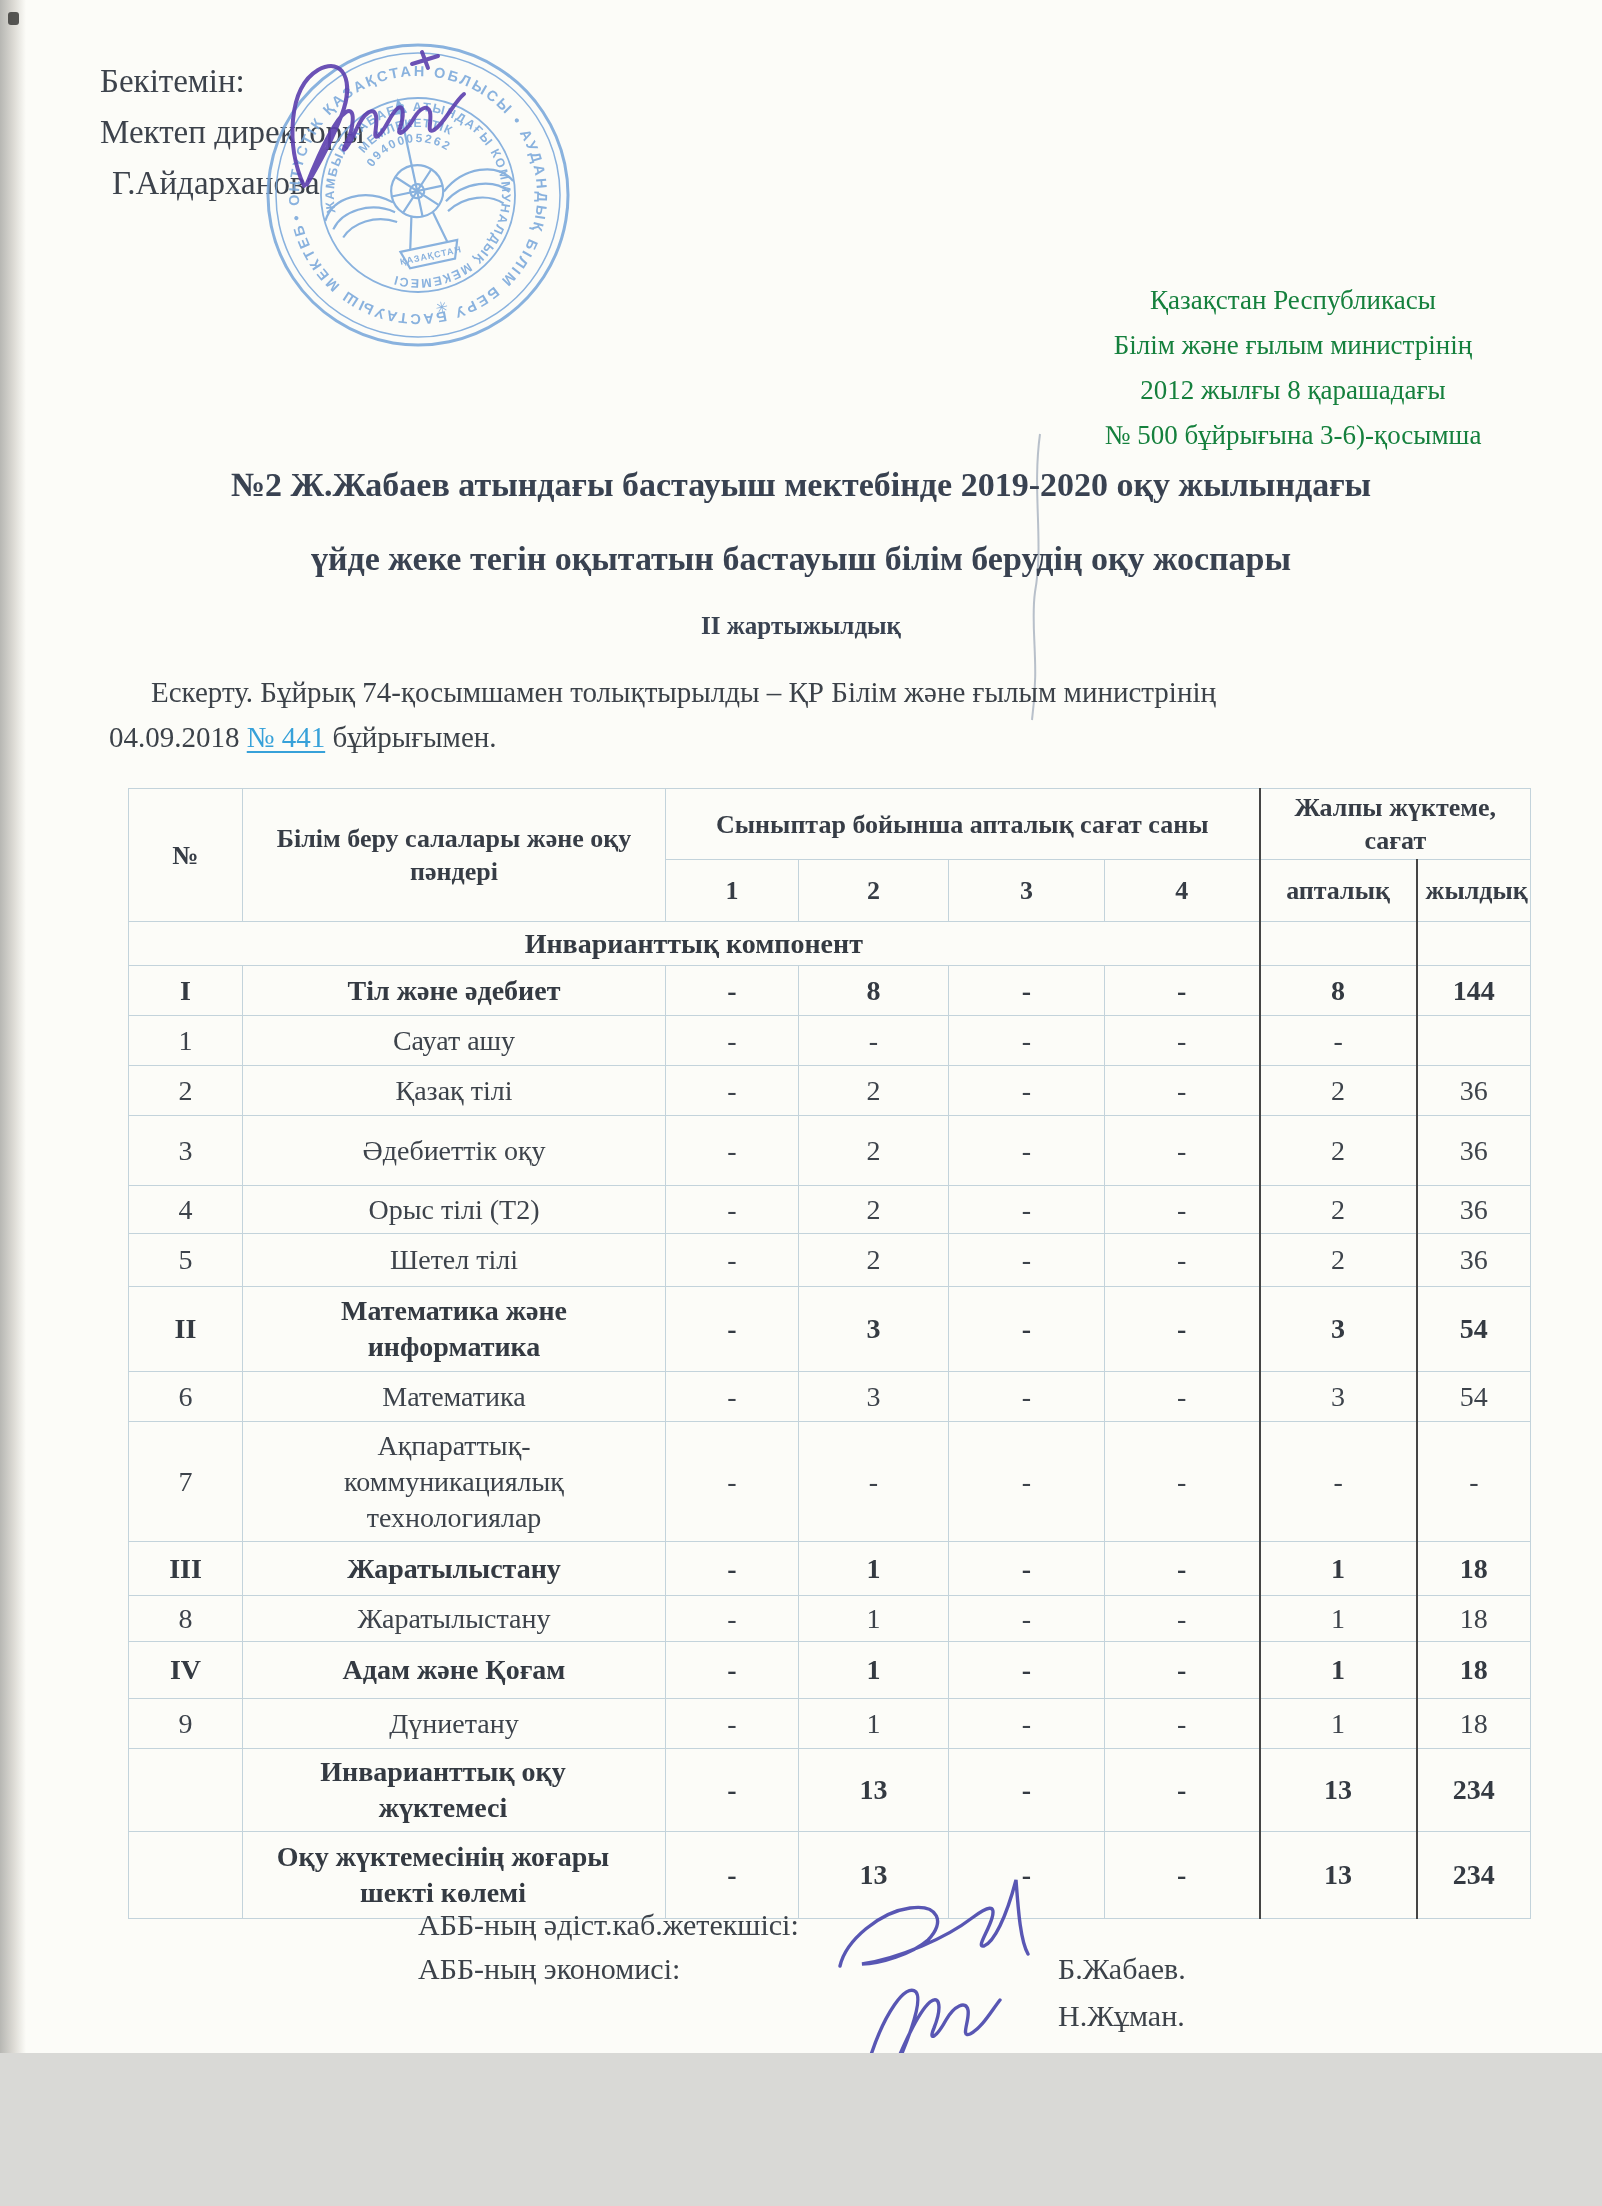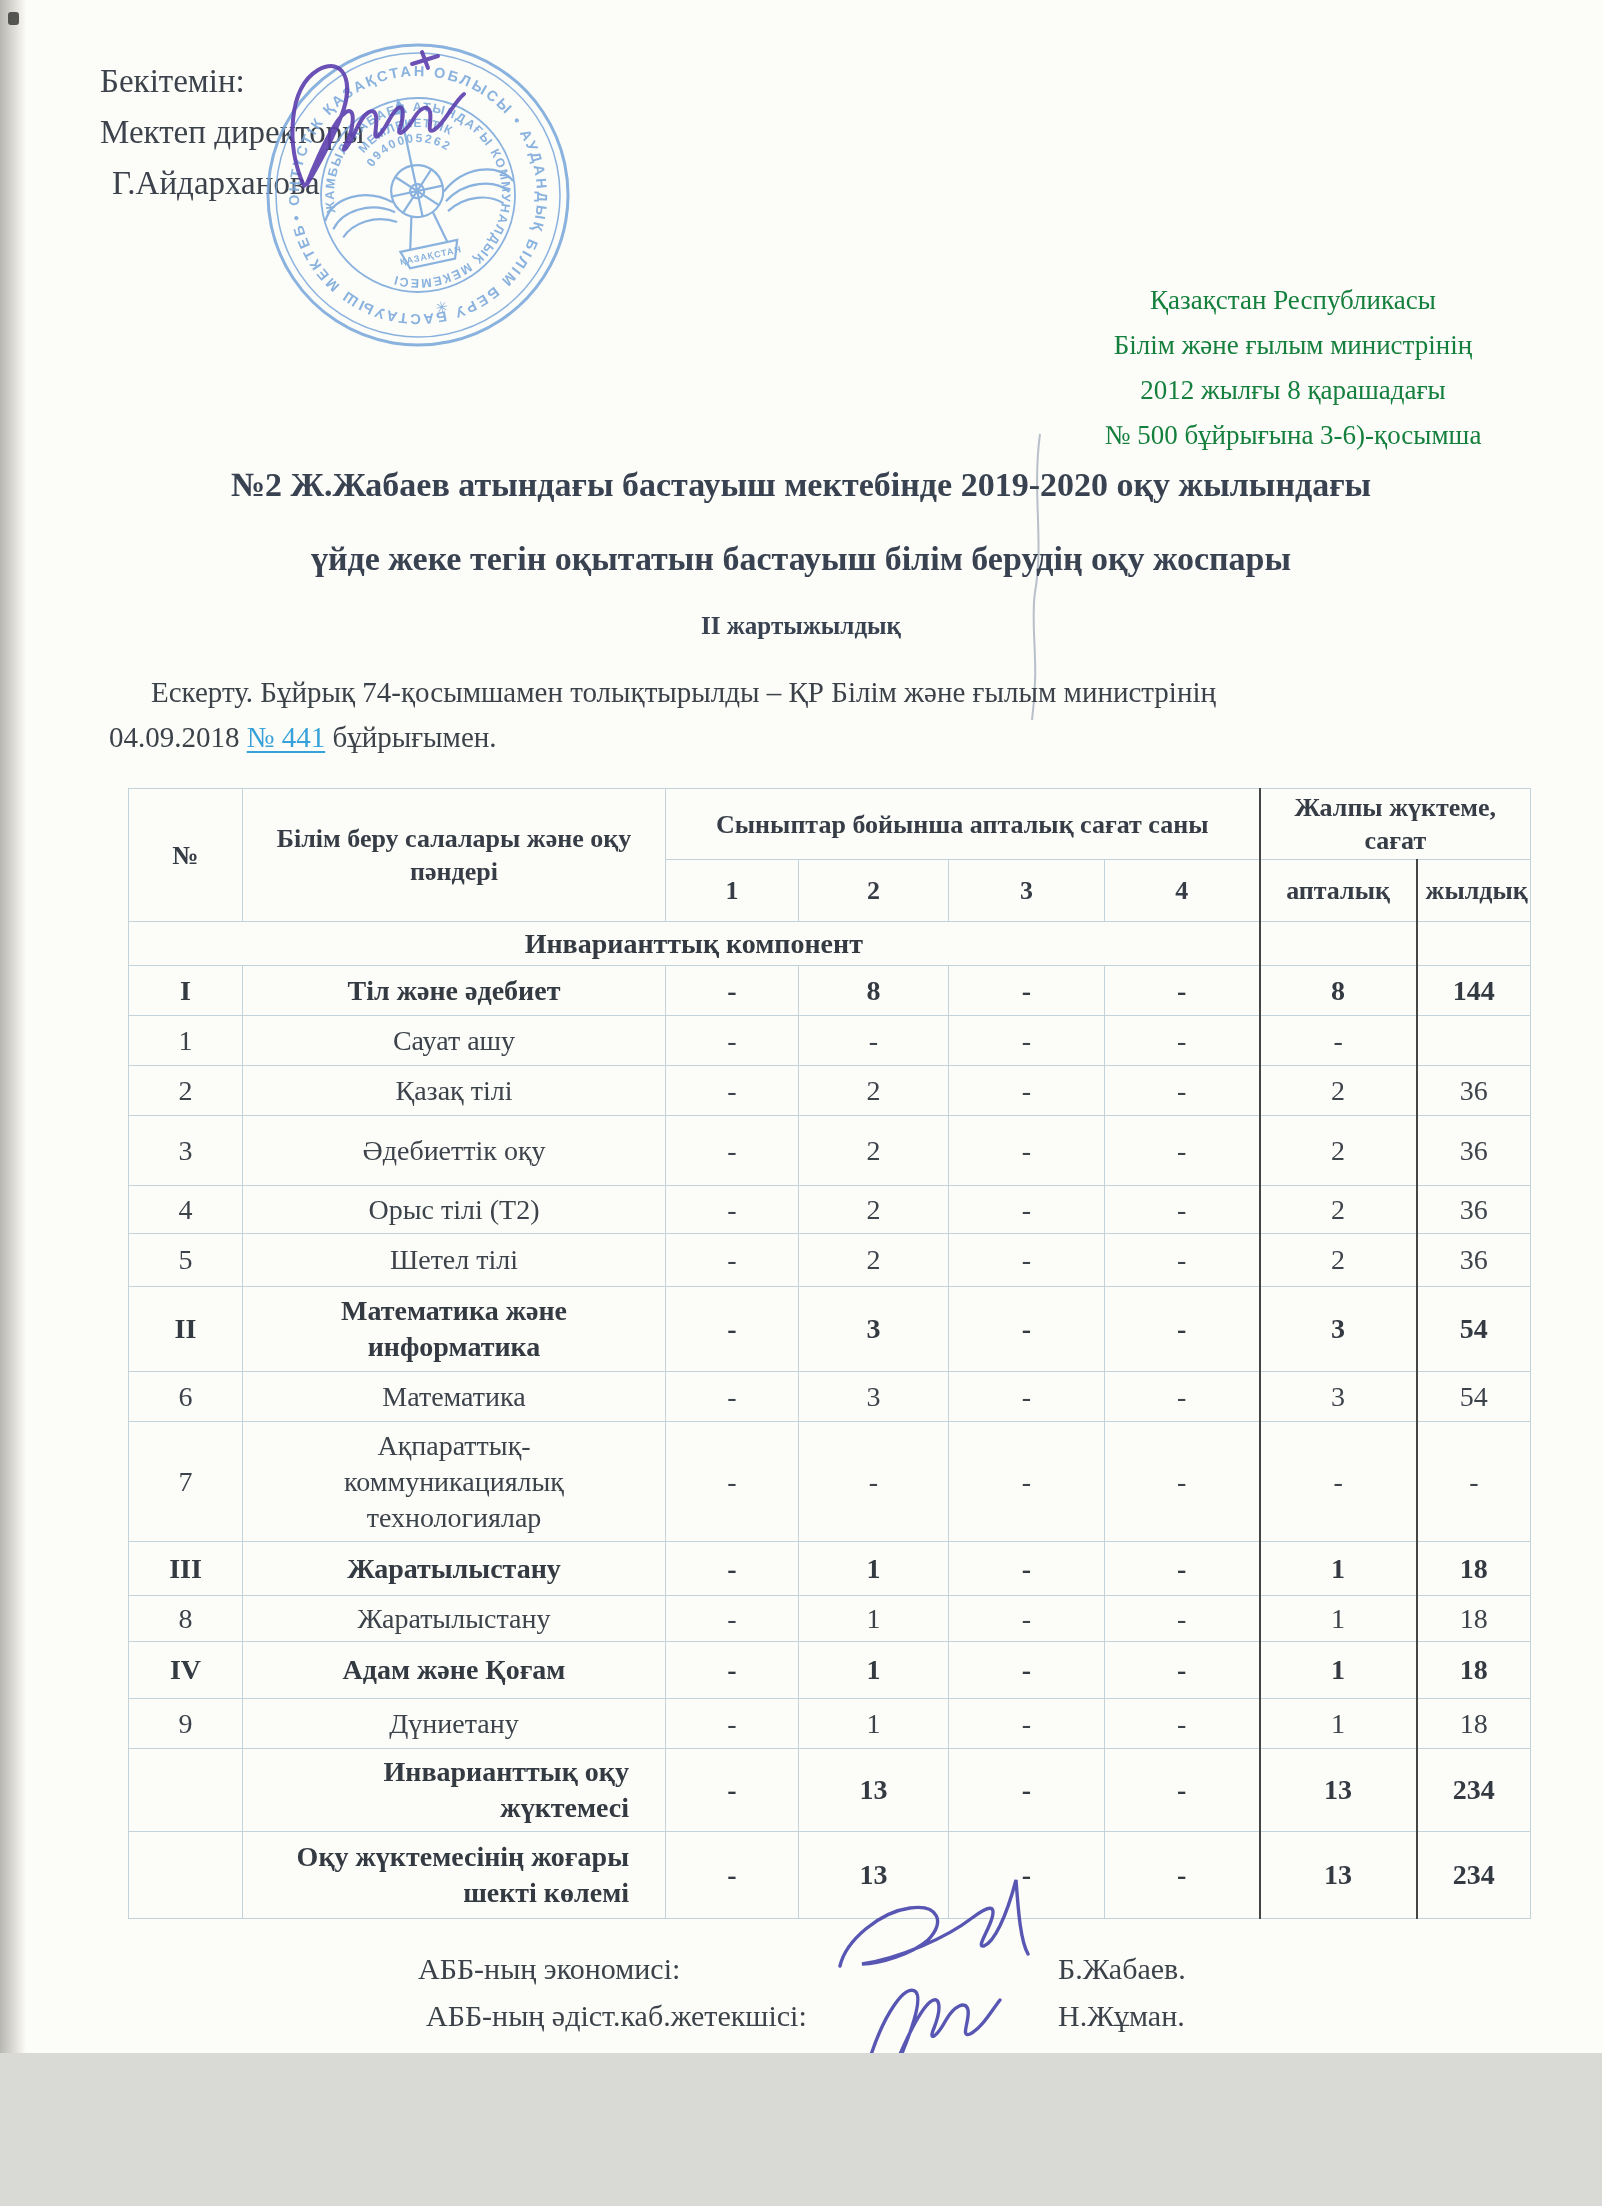--- a/index.html
+++ b/index.html
@@ -33,21 +33,21 @@
   .note a{color:#37a1d9;text-decoration:underline;text-underline-offset:4px;cursor:pointer;}
   
   table.plan{position:absolute;left:128px;top:788px;width:1402px;border-collapse:collapse;
              table-layout:fixed;color:#3d434b;}
   .plan th,.plan td{border:1.6px solid #c3d3db;text-align:center;vertical-align:middle;
                     padding:2px 8px;font-size:28px;line-height:36px;overflow:hidden;}
   .plan thead th{font-weight:bold;font-size:26px;line-height:33px;color:#373d46;}
   .plan thead tr.h1{height:52px;}
   .plan thead tr.h2{height:62px;}
   .plan td.subject{padding:2px 36px;}
-  .plan td.subject.left{text-align:right;padding-left:14px;border-radius:26px;}
+  .plan td.subject.left{text-align:center;padding-left:14px;border-radius:26px;}
   .plan .dark-left{border-left:2.6px solid #454545;}
   .plan .bold-row td{font-weight:bold;color:#343a42;}
   .plan .section-cell{font-weight:bold;color:#343a42;}
   
   .sig-label,.sig-name{position:absolute;font-size:30px;line-height:38px;color:#3c4249;white-space:nowrap;}
   .sig-ink{position:absolute;left:788px;top:1862px;}
 </style>
 </head>
 <body>
 
@@ -311,21 +311,21 @@
           <td>13</td>
           <td>-</td>
           <td>-</td>
           <td class="dark-left">13</td>
           <td class="dark-left">234</td>
         </tr>
       </tbody>
   </table>
 
   <div class="sig-label" style="left:418px;top:1950px;">АББ-ның  экономисі:</div>
-  <div class="sig-label" style="left:418px;top:1997px;margin-left:8px;">АББ-ның әдіст.каб.жетекшісі:</div>
+  <div class="sig-label" style="left:418px;top:1906px;">АББ-ның әдіст.каб.жетекшісі:</div>
   <div class="sig-label" style="left:418px;top:2044px;">Оқу ісінің меңгерушісі:</div>
   <div class="sig-name" style="left:1058px;top:1950px;">Б.Жабаев.</div>
   <div class="sig-name" style="left:1058px;top:1997px;">Н.Жұман.</div>
   <div class="sig-name" style="left:1058px;top:2044px;">Г.Сауат.</div>
 
   <svg class="sig-ink" width="300" height="260" viewBox="0 0 300 260">
     <g fill="none" stroke="#4b49ae" stroke-width="3.4" stroke-linecap="round" opacity="0.92">
       <path d="M 52 104 C 58 78 92 50 122 46 C 150 42 158 60 140 78 C 124 92 92 102 74 102 C 112 96 158 76 184 56 C 200 44 208 42 204 56 C 200 70 188 86 196 84 C 206 80 218 56 228 18 C 230 44 232 78 240 92"></path>
       <path d="M 82 196 C 96 152 118 120 128 130 C 136 140 116 188 104 214 C 96 230 92 240 98 226 C 110 196 128 152 142 140 C 152 132 154 146 146 166 C 140 180 148 176 158 158 C 166 144 178 138 180 148 C 182 158 172 176 182 172 C 194 166 204 148 212 138"></path>
       <path d="M 96 238 C 84 258 104 272 126 260 C 146 250 144 224 126 220 C 110 216 100 234 116 242 C 132 250 156 238 170 222 C 178 212 184 208 182 220 C 180 232 186 236 196 226"></path>

